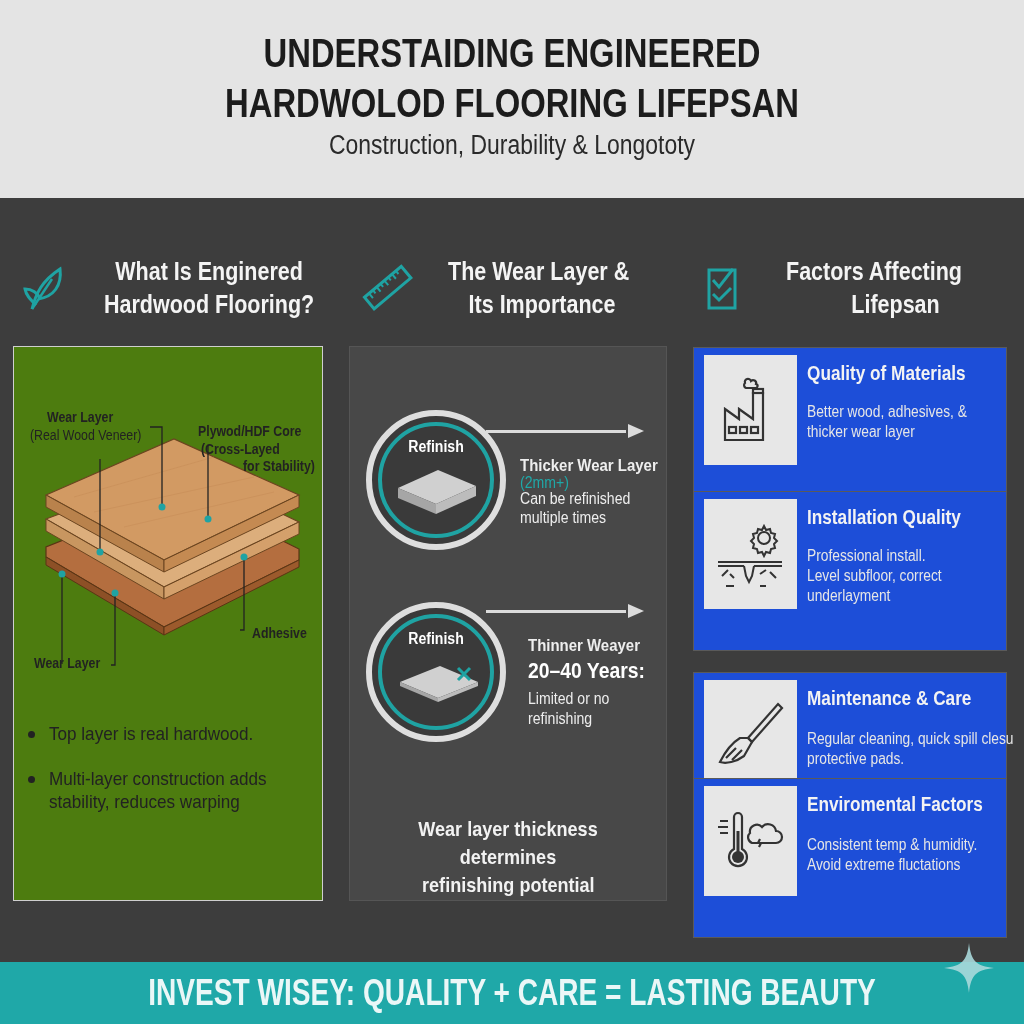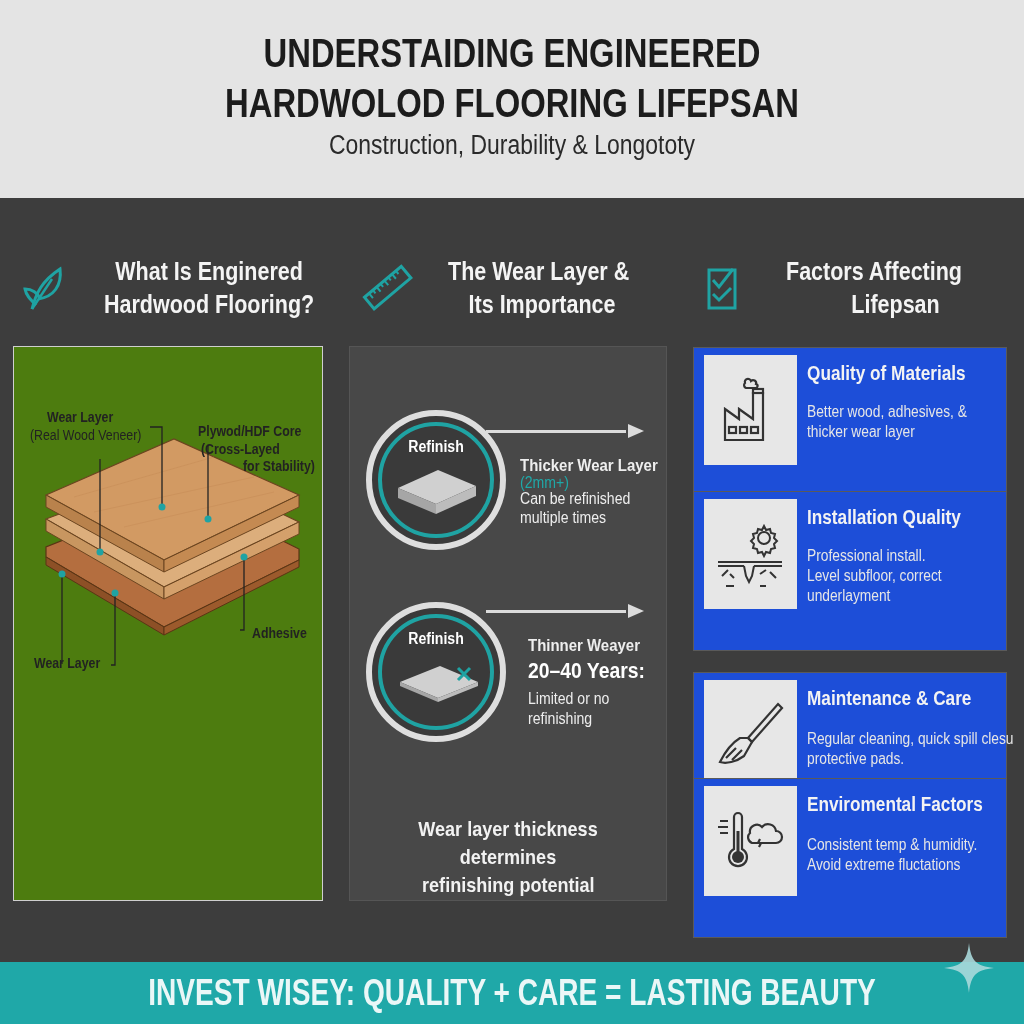--- a/index.html
+++ b/index.html
@@ -129,20 +129,28 @@
   <div class="diagram-label" style="left:33px; top:62px;">Wear Layer</div>
   <div class="diagram-label light" style="left:16px; top:80px;">(Real Wood Veneer)</div>
   <div class="diagram-label" style="left:184px; top:76px;">Plywod/HDF Core</div>
   <div class="diagram-label" style="left:187px; top:94px;">(Cross-Layed</div>
   <div class="diagram-label" style="left:229px; top:111px;">for Stability)</div>
   <div class="diagram-label" style="left:238px; top:278px;">Adhesive</div>
   <div class="diagram-label" style="left:20px; top:308px;">Wear Layer</div>
 </div>
 
 <div class="bullets">
+  <div class="bullet">
+    <span class="dot"></span>
+    <span class="bt">Top layer is real hardwood.</span>
+  </div>
+  <div class="bullet">
+    <span class="dot"></span>
+    <span class="bt">Multi-layer construction adds stability, reduces warping</span>
+  </div>
 </div>
 
 <div class="panel-mid"></div>
 
 <div class="ring" style="left:366px; top:410px;">
   <div class="inner"></div>
   <div class="rlabel">Refinish</div>
   <svg style="position:absolute; left:22px; top:50px;" width="86" height="50" viewBox="0 0 86 50">
     <polygon points="4,22 44,4 82,20 42,38" fill="#d0d0d0"></polygon>
     <polygon points="4,22 42,38 42,48 4,32" fill="#a6a6a6"></polygon>

